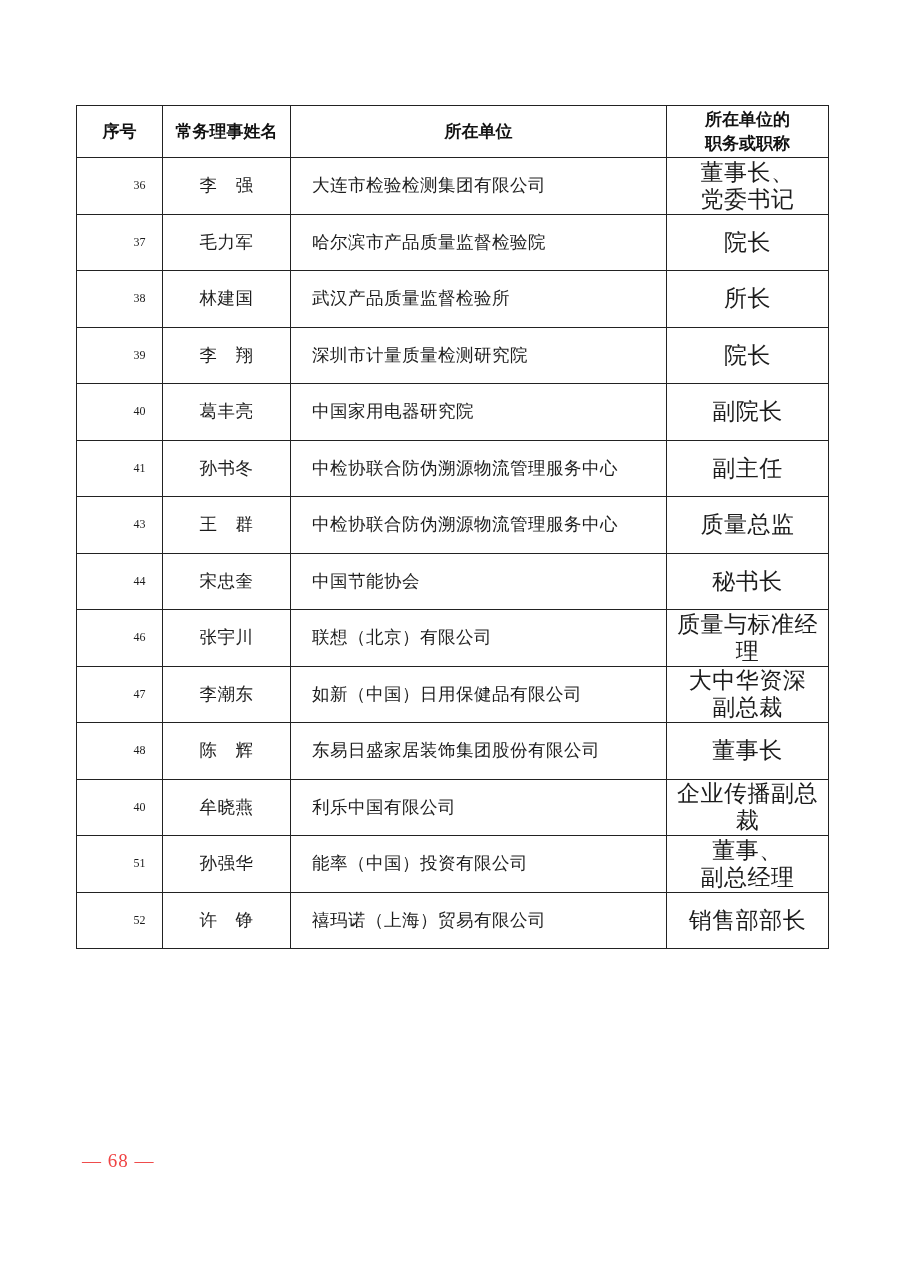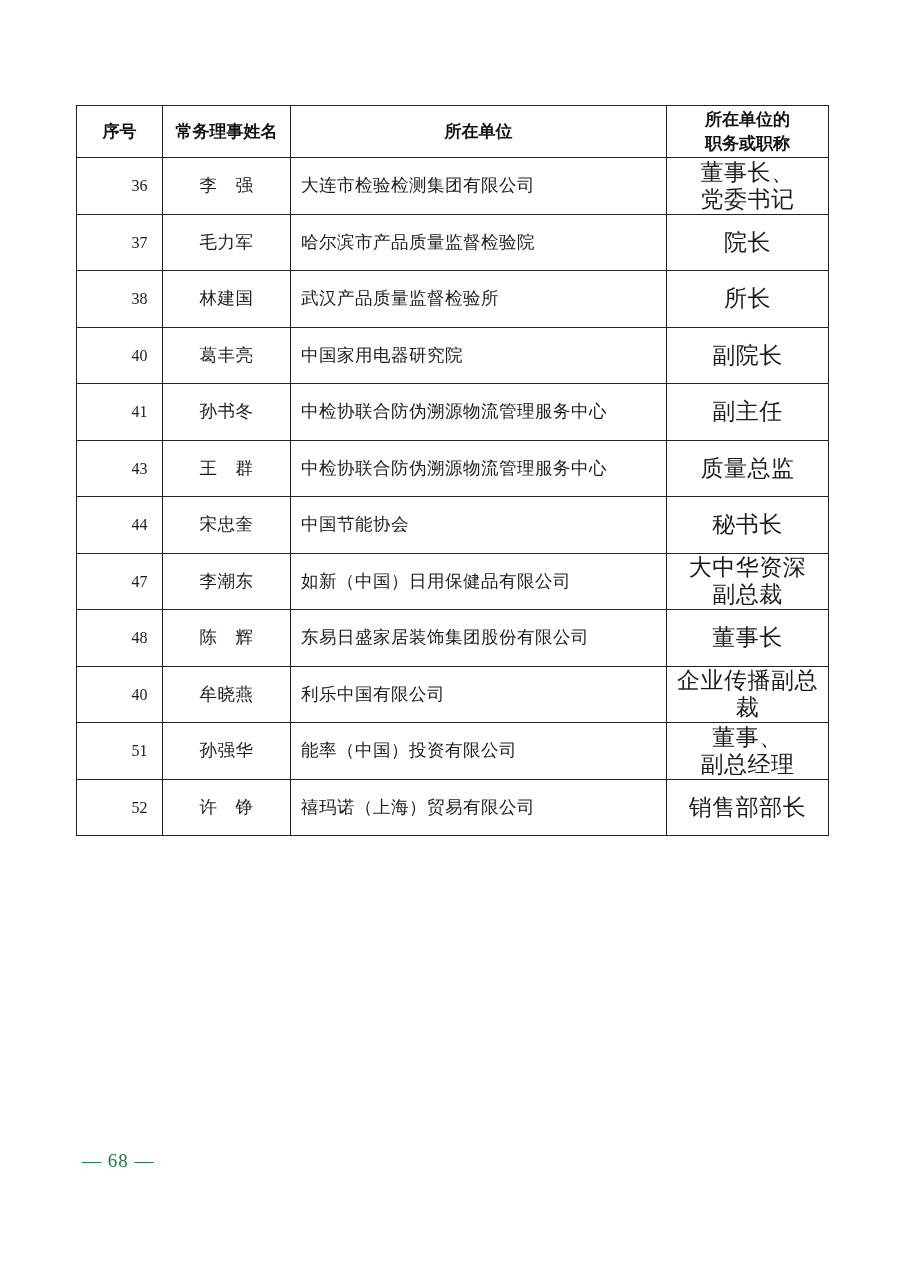--- a/index.html
+++ b/index.html
@@ -42,40 +42,40 @@
     white-space: pre-line;
     color: #111111;
   }
   .roster-table td {
     font-size: 17.5px;
     letter-spacing: 0.5px;
     line-height: 27px;
   }
   td.cell-no {
     font-family: "Liberation Serif", "DejaVu Serif", serif;
-    font-size: 16px;
+    font-size: 12px;
     letter-spacing: 0;
     padding-left: 40px;
   }
   td.cell-org {
     text-align: left;
-    padding-left: 10px;
+    padding-left: 21px;
   }
   td.cell-title {
     white-space: pre-line;
     font-size: 23px;
   }
   .page-number {
     position: absolute;
     left: 82px;
     top: 1150px;
     font-family: "Liberation Serif", "DejaVu Serif", serif;
     font-size: 19px;
     letter-spacing: 1px;
-    color: #15803d;
+    color: #ef4444;
   }
 </style>
 </head>
 <body>
 
 <div class="page">
 
   <table class="roster-table">
     <colgroup>
       <col style="width:86px">
@@ -106,20 +106,26 @@
     <td class="cell-org">哈尔滨市产品质量监督检验院</td>
     <td class="cell-title">院长</td>
   </tr>
         <tr>
     <td class="cell-no">38</td>
     <td class="cell-name">林建国</td>
     <td class="cell-org">武汉产品质量监督检验所</td>
     <td class="cell-title">所长</td>
   </tr>
         <tr>
+    <td class="cell-no">39</td>
+    <td class="cell-name">李　翔</td>
+    <td class="cell-org">深圳市计量质量检测研究院</td>
+    <td class="cell-title">院长</td>
+  </tr>
+        <tr>
     <td class="cell-no">40</td>
     <td class="cell-name">葛丰亮</td>
     <td class="cell-org">中国家用电器研究院</td>
     <td class="cell-title">副院长</td>
   </tr>
         <tr>
     <td class="cell-no">41</td>
     <td class="cell-name">孙书冬</td>
     <td class="cell-org">中检协联合防伪溯源物流管理服务中心</td>
     <td class="cell-title">副主任</td>
@@ -128,20 +134,26 @@
     <td class="cell-no">43</td>
     <td class="cell-name">王　群</td>
     <td class="cell-org">中检协联合防伪溯源物流管理服务中心</td>
     <td class="cell-title">质量总监</td>
   </tr>
         <tr>
     <td class="cell-no">44</td>
     <td class="cell-name">宋忠奎</td>
     <td class="cell-org">中国节能协会</td>
     <td class="cell-title">秘书长</td>
+  </tr>
+        <tr>
+    <td class="cell-no">46</td>
+    <td class="cell-name">张宇川</td>
+    <td class="cell-org">联想（北京）有限公司</td>
+    <td class="cell-title">质量与标准经理</td>
   </tr>
         <tr>
     <td class="cell-no">47</td>
     <td class="cell-name">李潮东</td>
     <td class="cell-org">如新（中国）日用保健品有限公司</td>
     <td class="cell-title">大中华资深
 副总裁</td>
   </tr>
         <tr>
     <td class="cell-no">48</td>

